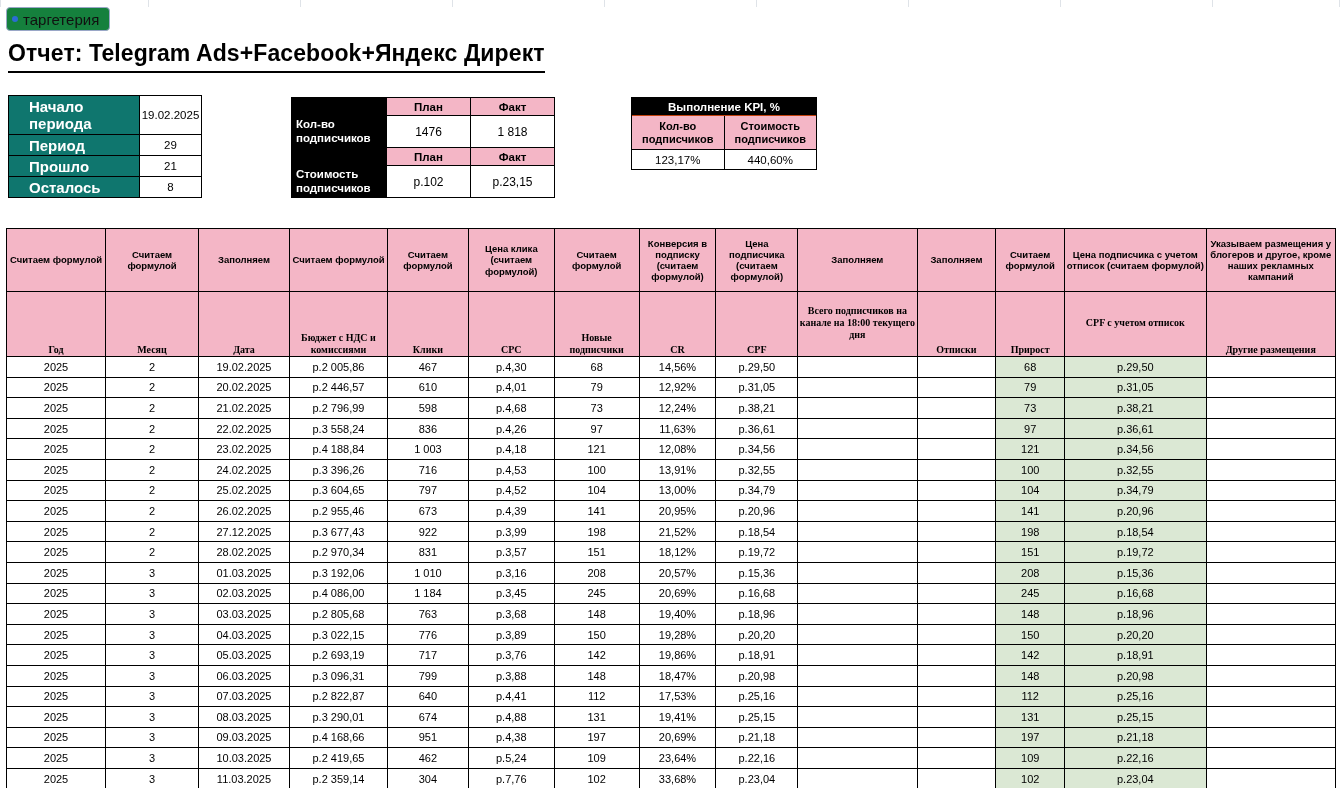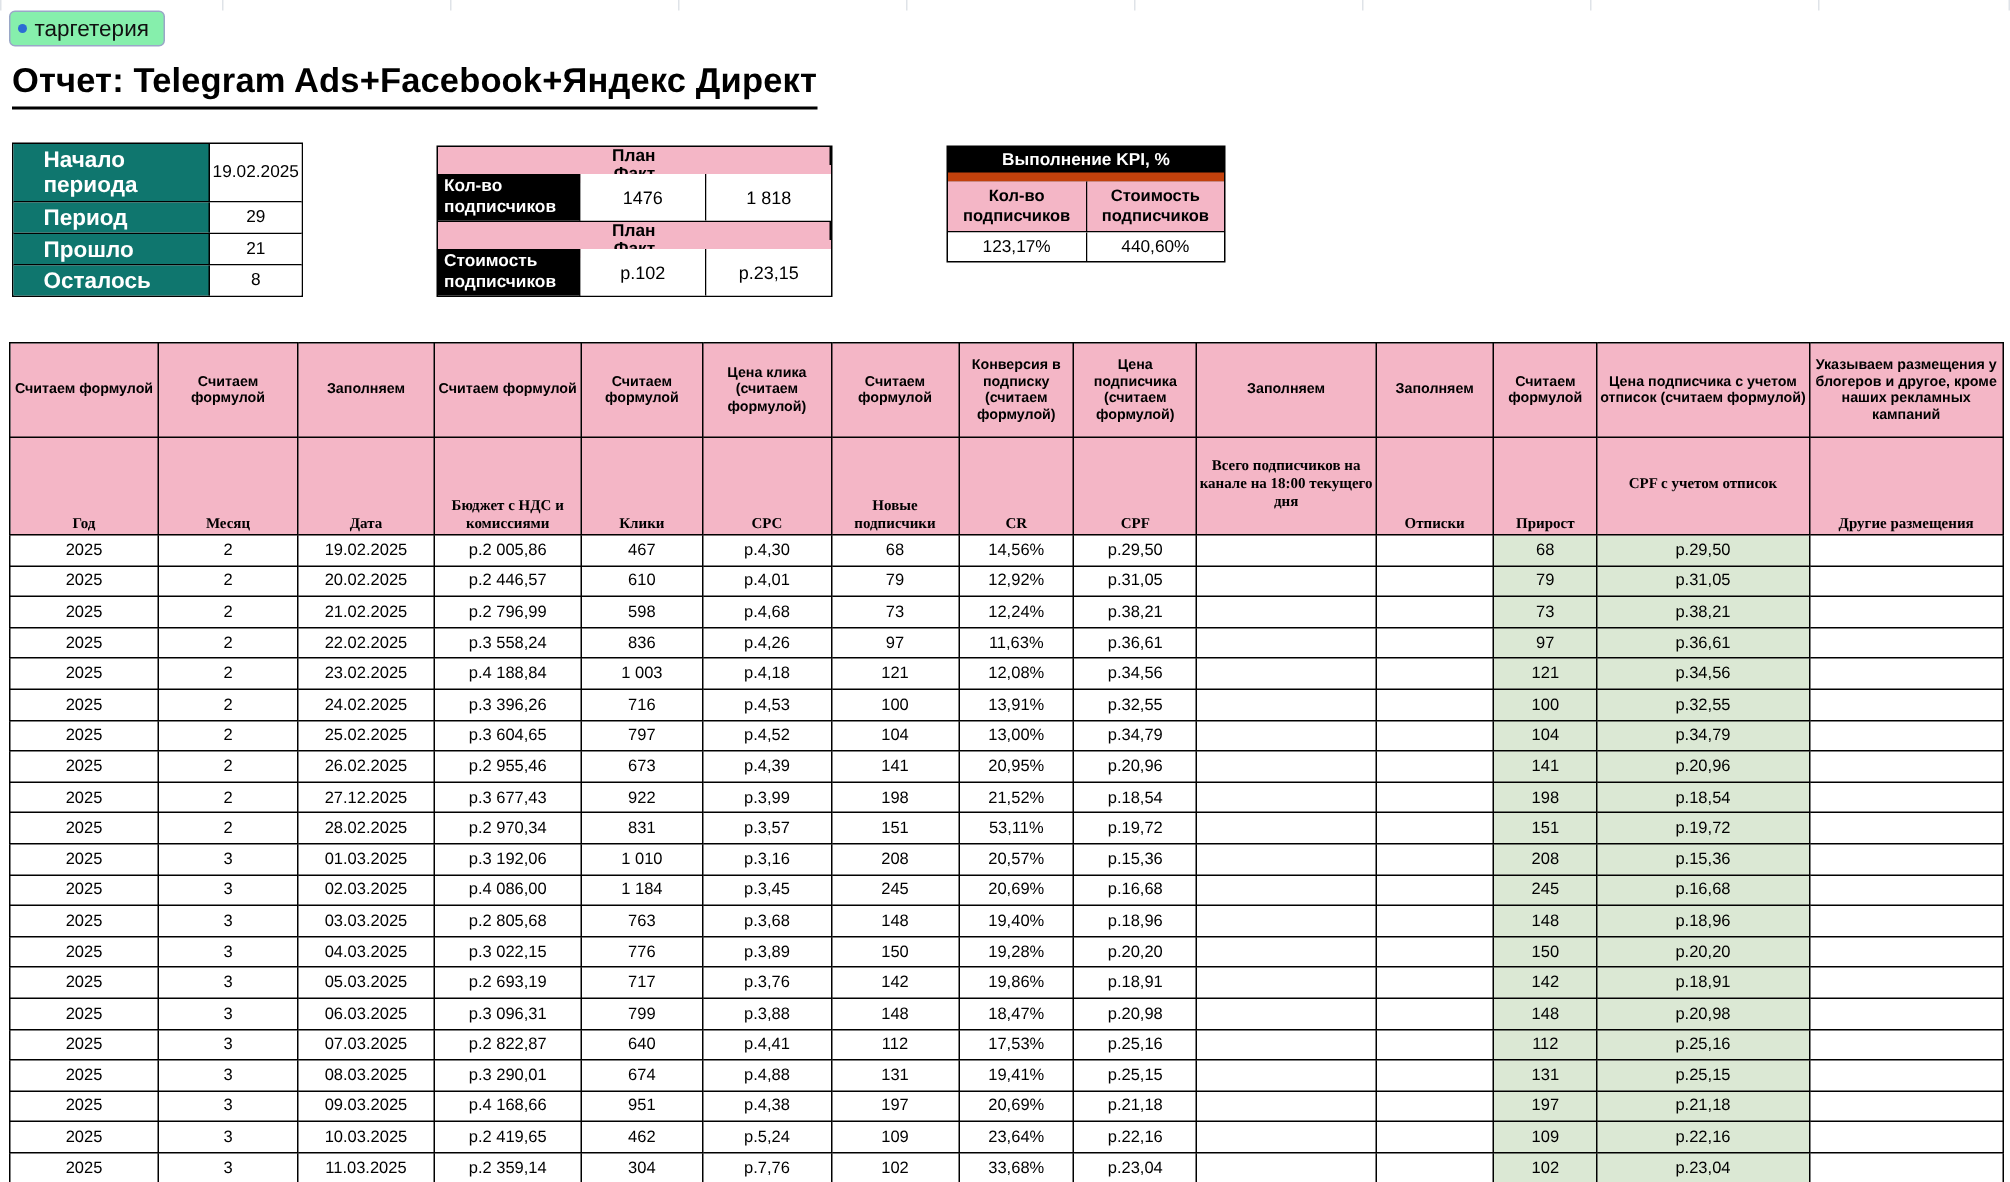--- a/index.html
+++ b/index.html
@@ -8,21 +8,21 @@
     font-family:"Liberation Sans",sans-serif;color:#000;
   }
   .sheet{position:relative;width:1340px;height:788px;}
 
   
   .topgrid{position:absolute;top:0;left:0;width:1340px;height:7px;}
   .topgrid i{position:absolute;top:0;width:1px;height:7px;background:#dfe3e8;}
 
   .tagpill{
     position:absolute;left:6px;top:7px;height:22px;display:flex;align-items:center;
-    border:1px solid #9aa7c7;border-radius:4px;background:#86efac;padding:0 10px 0 8px;
+    border:1px solid #9aa7c7;border-radius:4px;background:#15803d;padding:0 10px 0 8px;
     font-size:15px;color:#111;
   }
   .tagpill .dot{width:6px;height:6px;border-radius:50%;background:#2b6cd4;margin-right:5px;margin-left:-3px;}
 
   .title{
     position:absolute;left:8px;top:40px;font-size:23px;font-weight:bold;
     border-bottom:2px solid #000;padding-bottom:4px;display:inline-block;letter-spacing:.1px;
   }
 
   
@@ -31,21 +31,21 @@
   .periodbox .row:last-child{border-bottom:none;}
   .periodbox .row.tall{height:38px;}
   .periodbox .lab{
     width:110px;background:#0f766e;color:#fff;font-size:15px;font-weight:bold;
     display:flex;align-items:center;padding-left:20px;border-right:1px solid #000;
   }
   .periodbox .val{flex:1;display:flex;align-items:center;justify-content:center;font-size:11.5px;background:#fff;}
 
   
   .pfbox{position:absolute;left:291px;top:97px;border:1px solid #000;width:262px;}
-  .pfbox .hrow{display:flex;height:17px;border-bottom:1px solid #000;flex-direction:column;}
+  .pfbox .hrow{display:flex;height:17px;border-bottom:1px solid #000;}
   .pfbox .drow{display:flex;height:31px;border-bottom:1px solid #000;}
   .pfbox .drow.last{border-bottom:none;}
   .pfbox .lab{
     width:90px;background:#000;color:#fff;font-size:11.5px;font-weight:bold;
     display:flex;align-items:center;padding-left:4px;border-right:1px solid #000;line-height:1.15;
   }
   .pfbox .lab.empty{background:#000;}
   .pfbox .hc{
     flex:1;background:#f4b6c6;font-size:11.5px;font-weight:bold;
     display:flex;align-items:center;justify-content:center;border-right:1px solid #000;
@@ -54,21 +54,21 @@
   .pfbox .dc{
     flex:1;background:#fff;font-size:12px;display:flex;align-items:center;justify-content:center;
     border-right:1px solid #000;
   }
   .pfbox .dc:last-child{border-right:none;}
 
   
   .kpibox{position:absolute;left:631px;top:97px;border:1px solid #000;width:184px;}
   .kpibox .t{
     height:17px;background:#000;color:#fff;font-size:11.5px;font-weight:bold;
-    display:flex;align-items:center;justify-content:center;border-bottom:6px solid #c2410c;
+    display:flex;align-items:center;justify-content:center;border-bottom:1px solid #c2410c;
   }
   .kpibox .hrow{display:flex;height:33px;border-bottom:1px solid #000;}
   .kpibox .hc{
     flex:1;background:#f4b6c6;font-size:11px;font-weight:bold;text-align:center;line-height:1.15;
     display:flex;align-items:center;justify-content:center;border-right:1px solid #000;
   }
   .kpibox .hc:last-child{border-right:none;}
   .kpibox .drow{display:flex;height:19px;}
   .kpibox .dc{
     flex:1;background:#fff;font-size:11.5px;display:flex;align-items:center;justify-content:center;
@@ -370,21 +370,21 @@
           <td class="cell"></td>
         </tr>
         <tr>
           <td class="cell">2025</td>
           <td class="cell">2</td>
           <td class="cell">28.02.2025</td>
           <td class="cell">p.2 970,34</td>
           <td class="cell">831</td>
           <td class="cell">p.3,57</td>
           <td class="cell">151</td>
-          <td class="cell">53,11%</td>
+          <td class="cell">18,12%</td>
           <td class="cell">p.19,72</td>
           <td class="cell"></td>
           <td class="cell"></td>
           <td class="cell green">151</td>
           <td class="cell green">p.19,72</td>
           <td class="cell"></td>
         </tr>
         <tr>
           <td class="cell">2025</td>
           <td class="cell">3</td>

